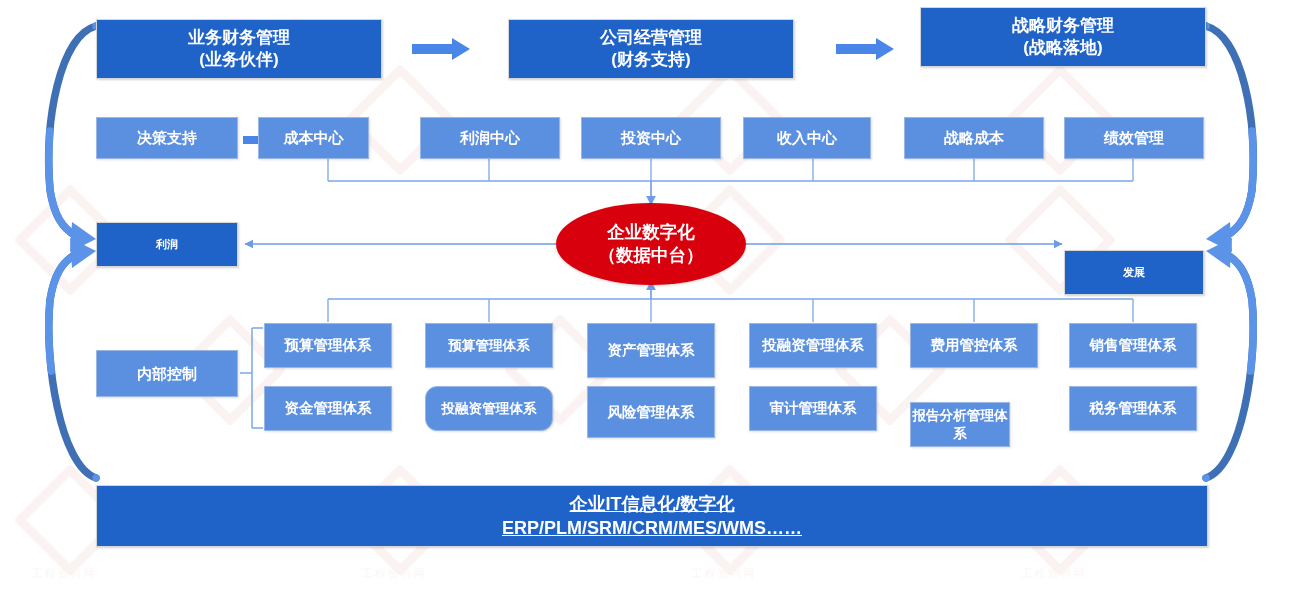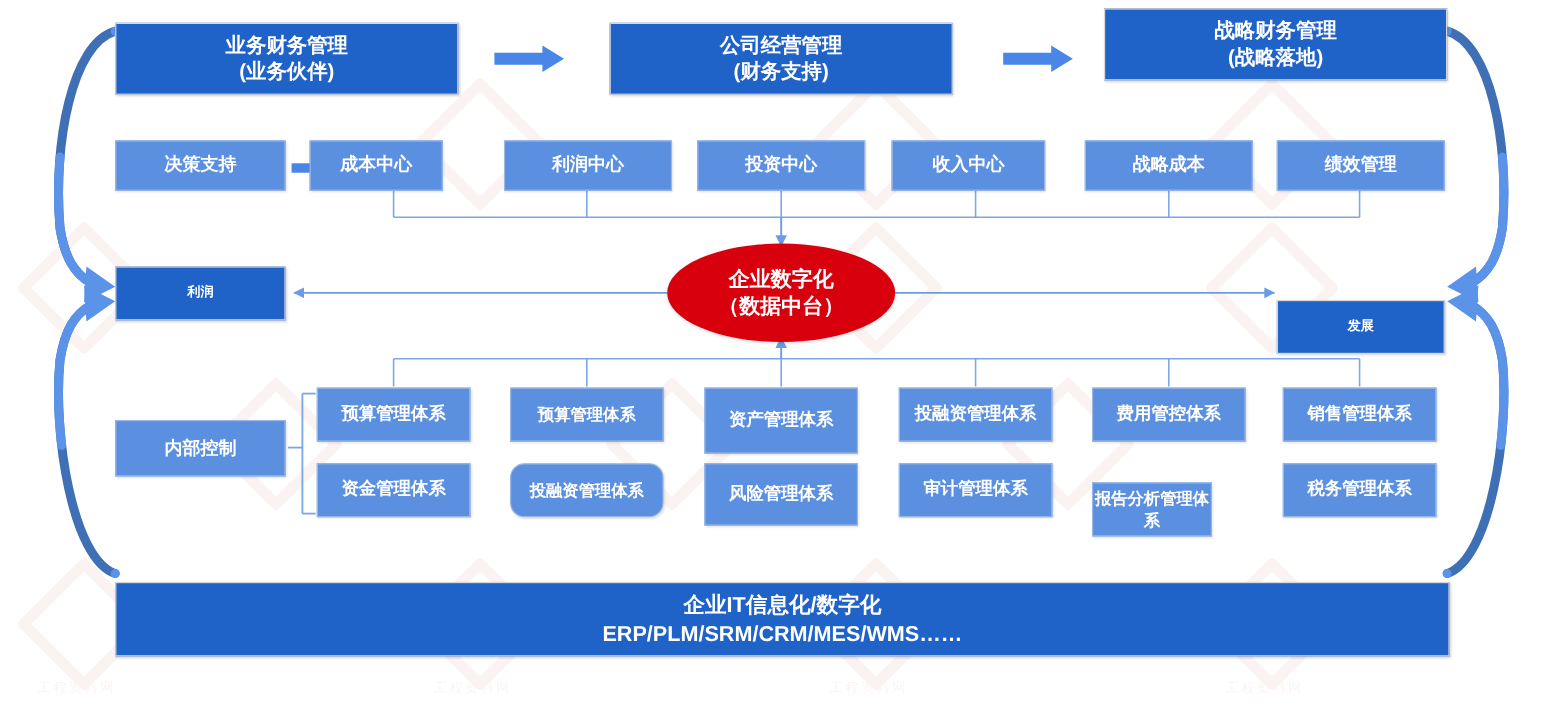--- a/index.html
+++ b/index.html
@@ -42,20 +42,21 @@
     position:absolute;background:#d9000d;border-radius:50%;
     display:flex;align-items:center;justify-content:center;
     color:#fff;font-weight:bold;font-size:17.5px;line-height:1.3;text-align:center;
     box-shadow:0 1px 3px rgba(0,0,0,.18);
   }
   .banner{
     position:absolute;background:#1f62c8;border:1px solid #d6d6d6;
     display:flex;align-items:center;justify-content:center;
     color:#fff;font-weight:bold;font-size:18px;line-height:1.35;text-align:center;
     box-shadow:1px 1px 2px rgba(0,0,0,.18);
+    text-decoration:underline;
   }
   .banner .l2{font-weight:bold;}
 </style>
 </head>
 <body>
 
 <div id="stage">
 
   <div class="wm" style="left:360px;top:80px;">
       <div class="wmsq"></div>

